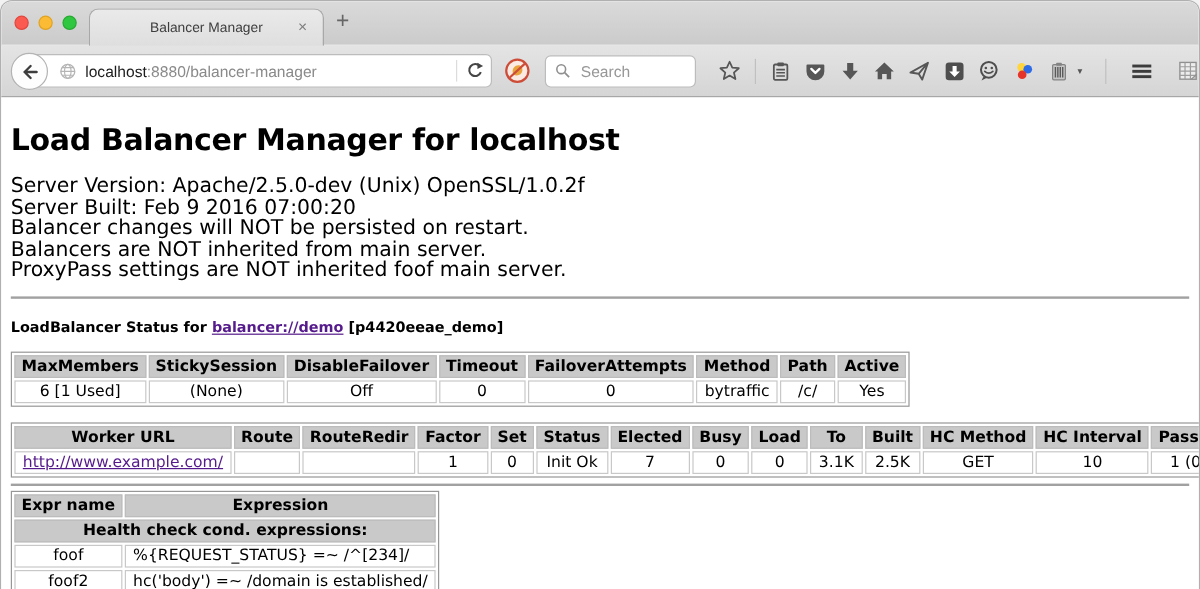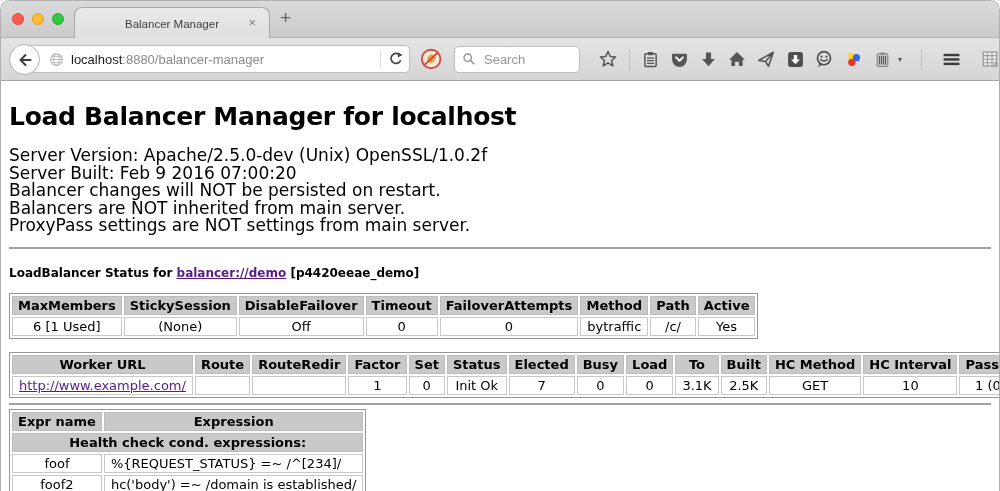--- a/index.html
+++ b/index.html
@@ -219,21 +219,21 @@
   </div>
 
   <div class="content">
     <h1 class="page-title">Load Balancer Manager for localhost</h1>
 
     <div class="info">
       <div class="info-line">Server Version: Apache/2.5.0-dev (Unix) OpenSSL/1.0.2f</div>
       <div class="info-line">Server Built: Feb 9 2016 07:00:20</div>
       <div class="info-line">Balancer changes will NOT be persisted on restart.</div>
       <div class="info-line">Balancers are NOT inherited from main server.</div>
-      <div class="info-line">ProxyPass settings are NOT settings from main server.</div>
+      <div class="info-line">ProxyPass settings are NOT inherited foof main server.</div>
     </div>
 
     <hr class="rule">
 
     <h3 class="status-heading"><span>LoadBalancer Status for </span><a href="#" class="vlink">balancer://demo</a><span> [p4420eeae_demo]</span></h3>
 
     <table class="balancer-tbl">
       <tbody>
           <tr>
         <th>MaxMembers</th>

